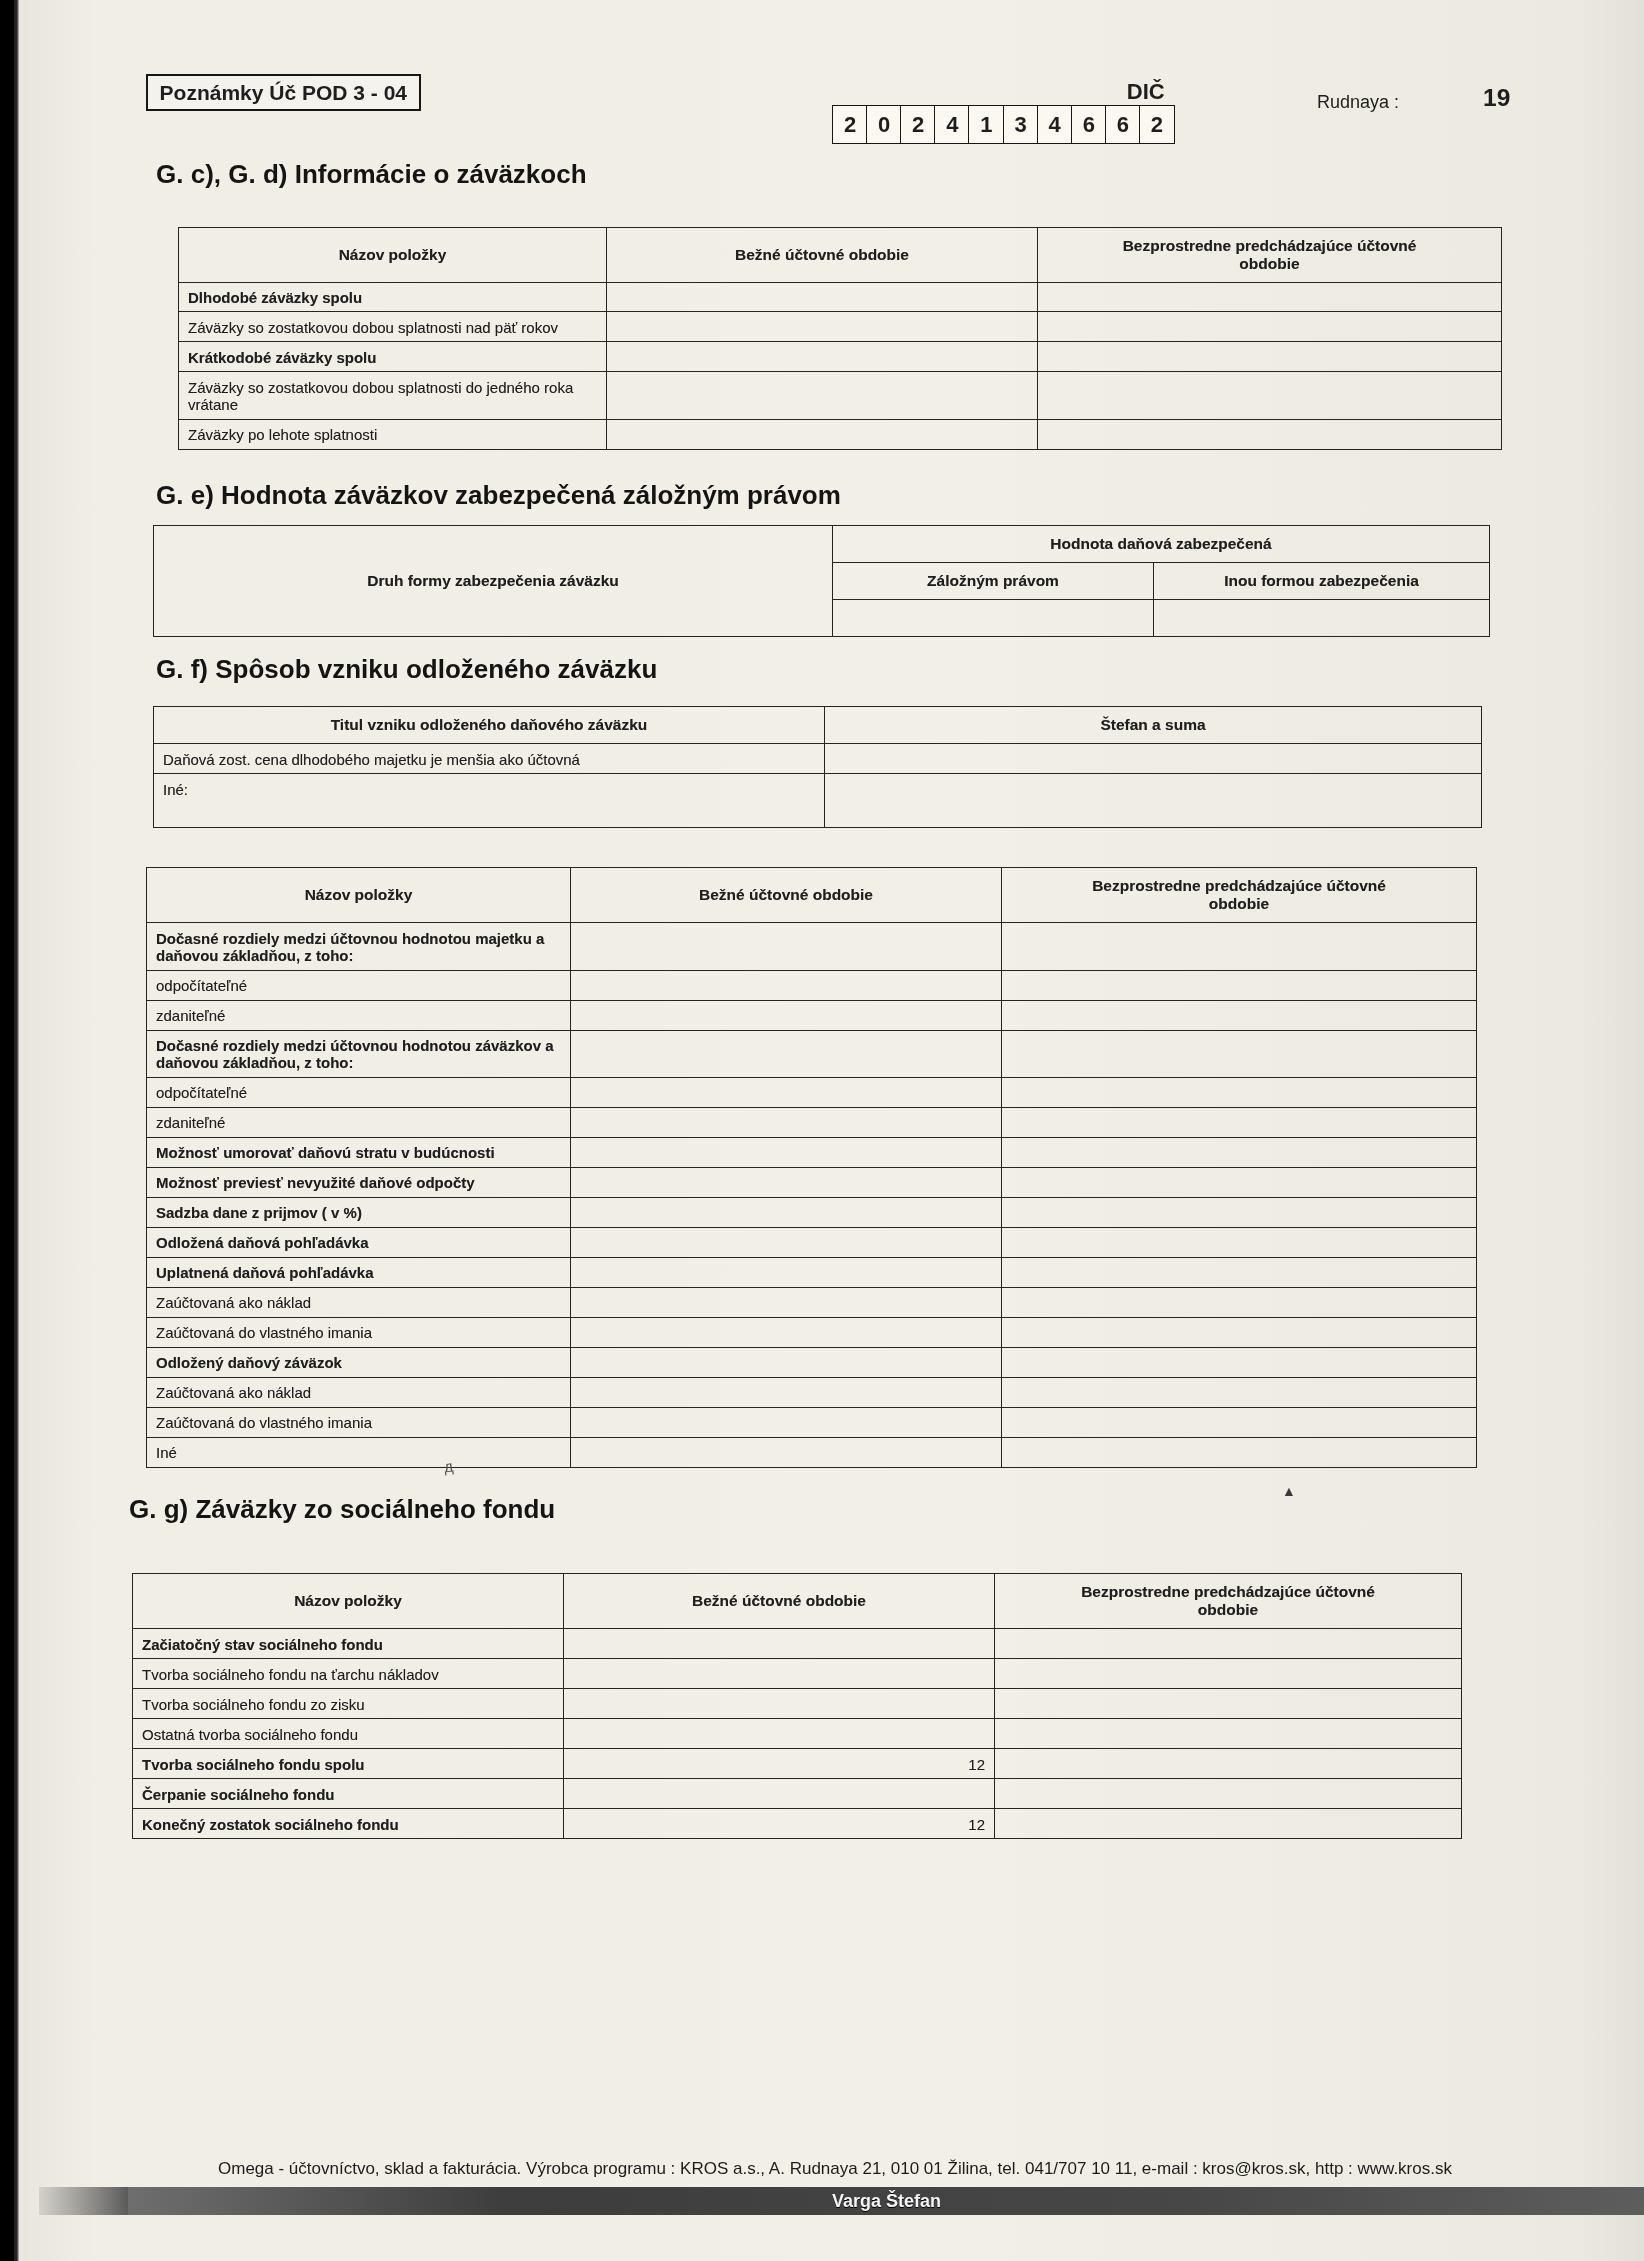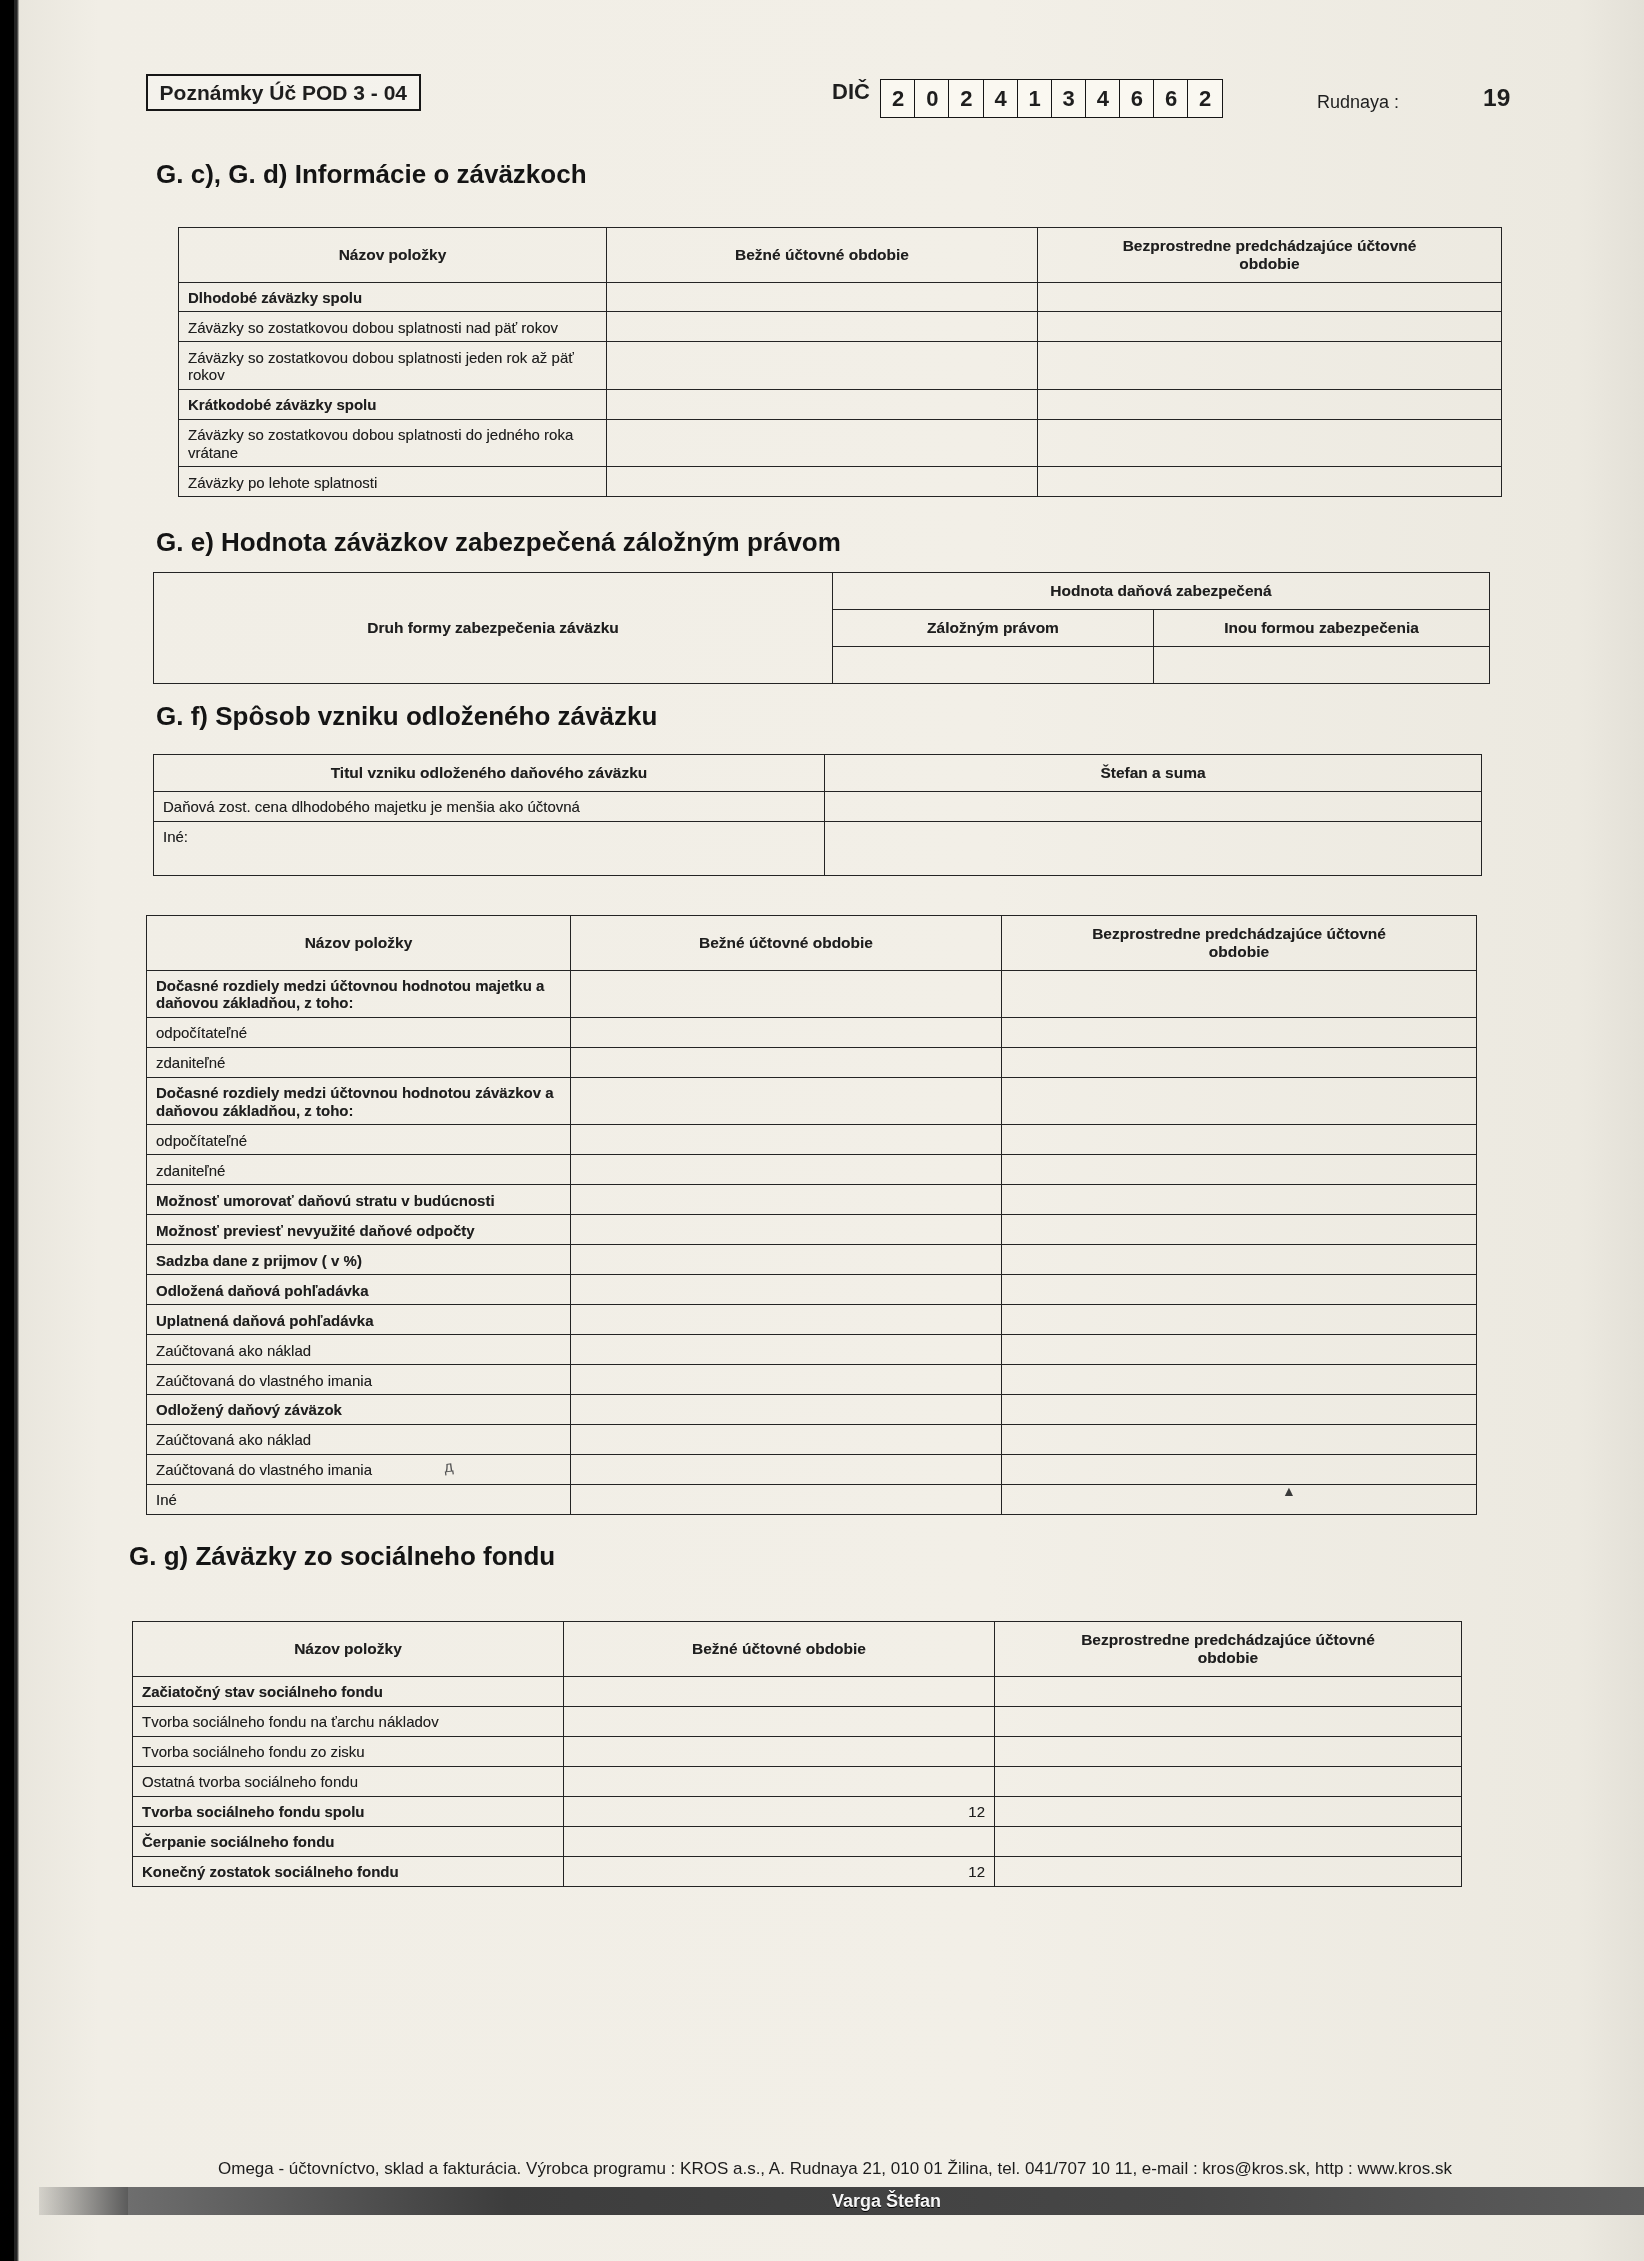--- a/index.html
+++ b/index.html
@@ -7,21 +7,21 @@
     position:relative;width:1644px;height:2261px;overflow:hidden;
     background:linear-gradient(90deg,#e7e4db 0,#f1eee6 6%,#f2efe7 60%,#ece9e0 96%,#e3e0d7 100%);
     font-family:"Liberation Sans",sans-serif;color:#1e1e1e;
   }
   .scan-edge-left{position:absolute;left:0;top:0;width:19.3px;height:100%;
     background:linear-gradient(90deg,#000 0 14px,#242424 14px 17px,rgba(0,0,0,0) 19.3px);}
 
   
   .form-label-box{position:absolute;left:146px;top:74px;border:2.6px solid #161616;
     padding:5.2px 11.6px 3.9px;font-size:21px;font-weight:bold;background:rgba(255,255,255,.25);}
-  .dic-group{position:absolute;left:832px;top:79px;display:flex;align-items:flex-start;}
+  .dic-group{position:absolute;left:832px;top:79px;display:flex;align-items:flex-end;flex-direction:column;}
   .dic-label{font-size:22px;font-weight:bold;margin-right:10.3px;}
   .dic-cells{display:flex;}
   .dic-cell{width:34px;height:37px;border:1.9px solid #161616;margin-left:-1.9px;
     background:#faf8f1;display:flex;align-items:center;justify-content:center;
     font-size:22px;font-weight:bold;}
   .dic-cell:first-child{margin-left:0;}
   .strana{position:absolute;left:1317px;top:92px;font-size:18px;}
   .page-num{position:absolute;left:1483px;top:84px;font-size:24.5px;font-weight:bold;}
 
   
@@ -111,25 +111,20 @@
           <td class="lbl b">Dlhodobé záväzky spolu</td>
           <td class="val"></td>
           <td class="val"></td>
         </tr>
         <tr>
           <td class="lbl">Záväzky so zostatkovou dobou splatnosti nad päť rokov</td>
           <td class="val"></td>
           <td class="val"></td>
         </tr>
         <tr>
-          <td class="lbl">Záväzky so zostatkovou dobou splatnosti jeden rok až päť rokov</td>
-          <td class="val"></td>
-          <td class="val"></td>
-        </tr>
-        <tr>
           <td class="lbl b">Krátkodobé záväzky spolu</td>
           <td class="val"></td>
           <td class="val"></td>
         </tr>
         <tr>
           <td class="lbl">Záväzky so zostatkovou dobou splatnosti do jedného roka vrátane</td>
           <td class="val"></td>
           <td class="val"></td>
         </tr>
         <tr>

